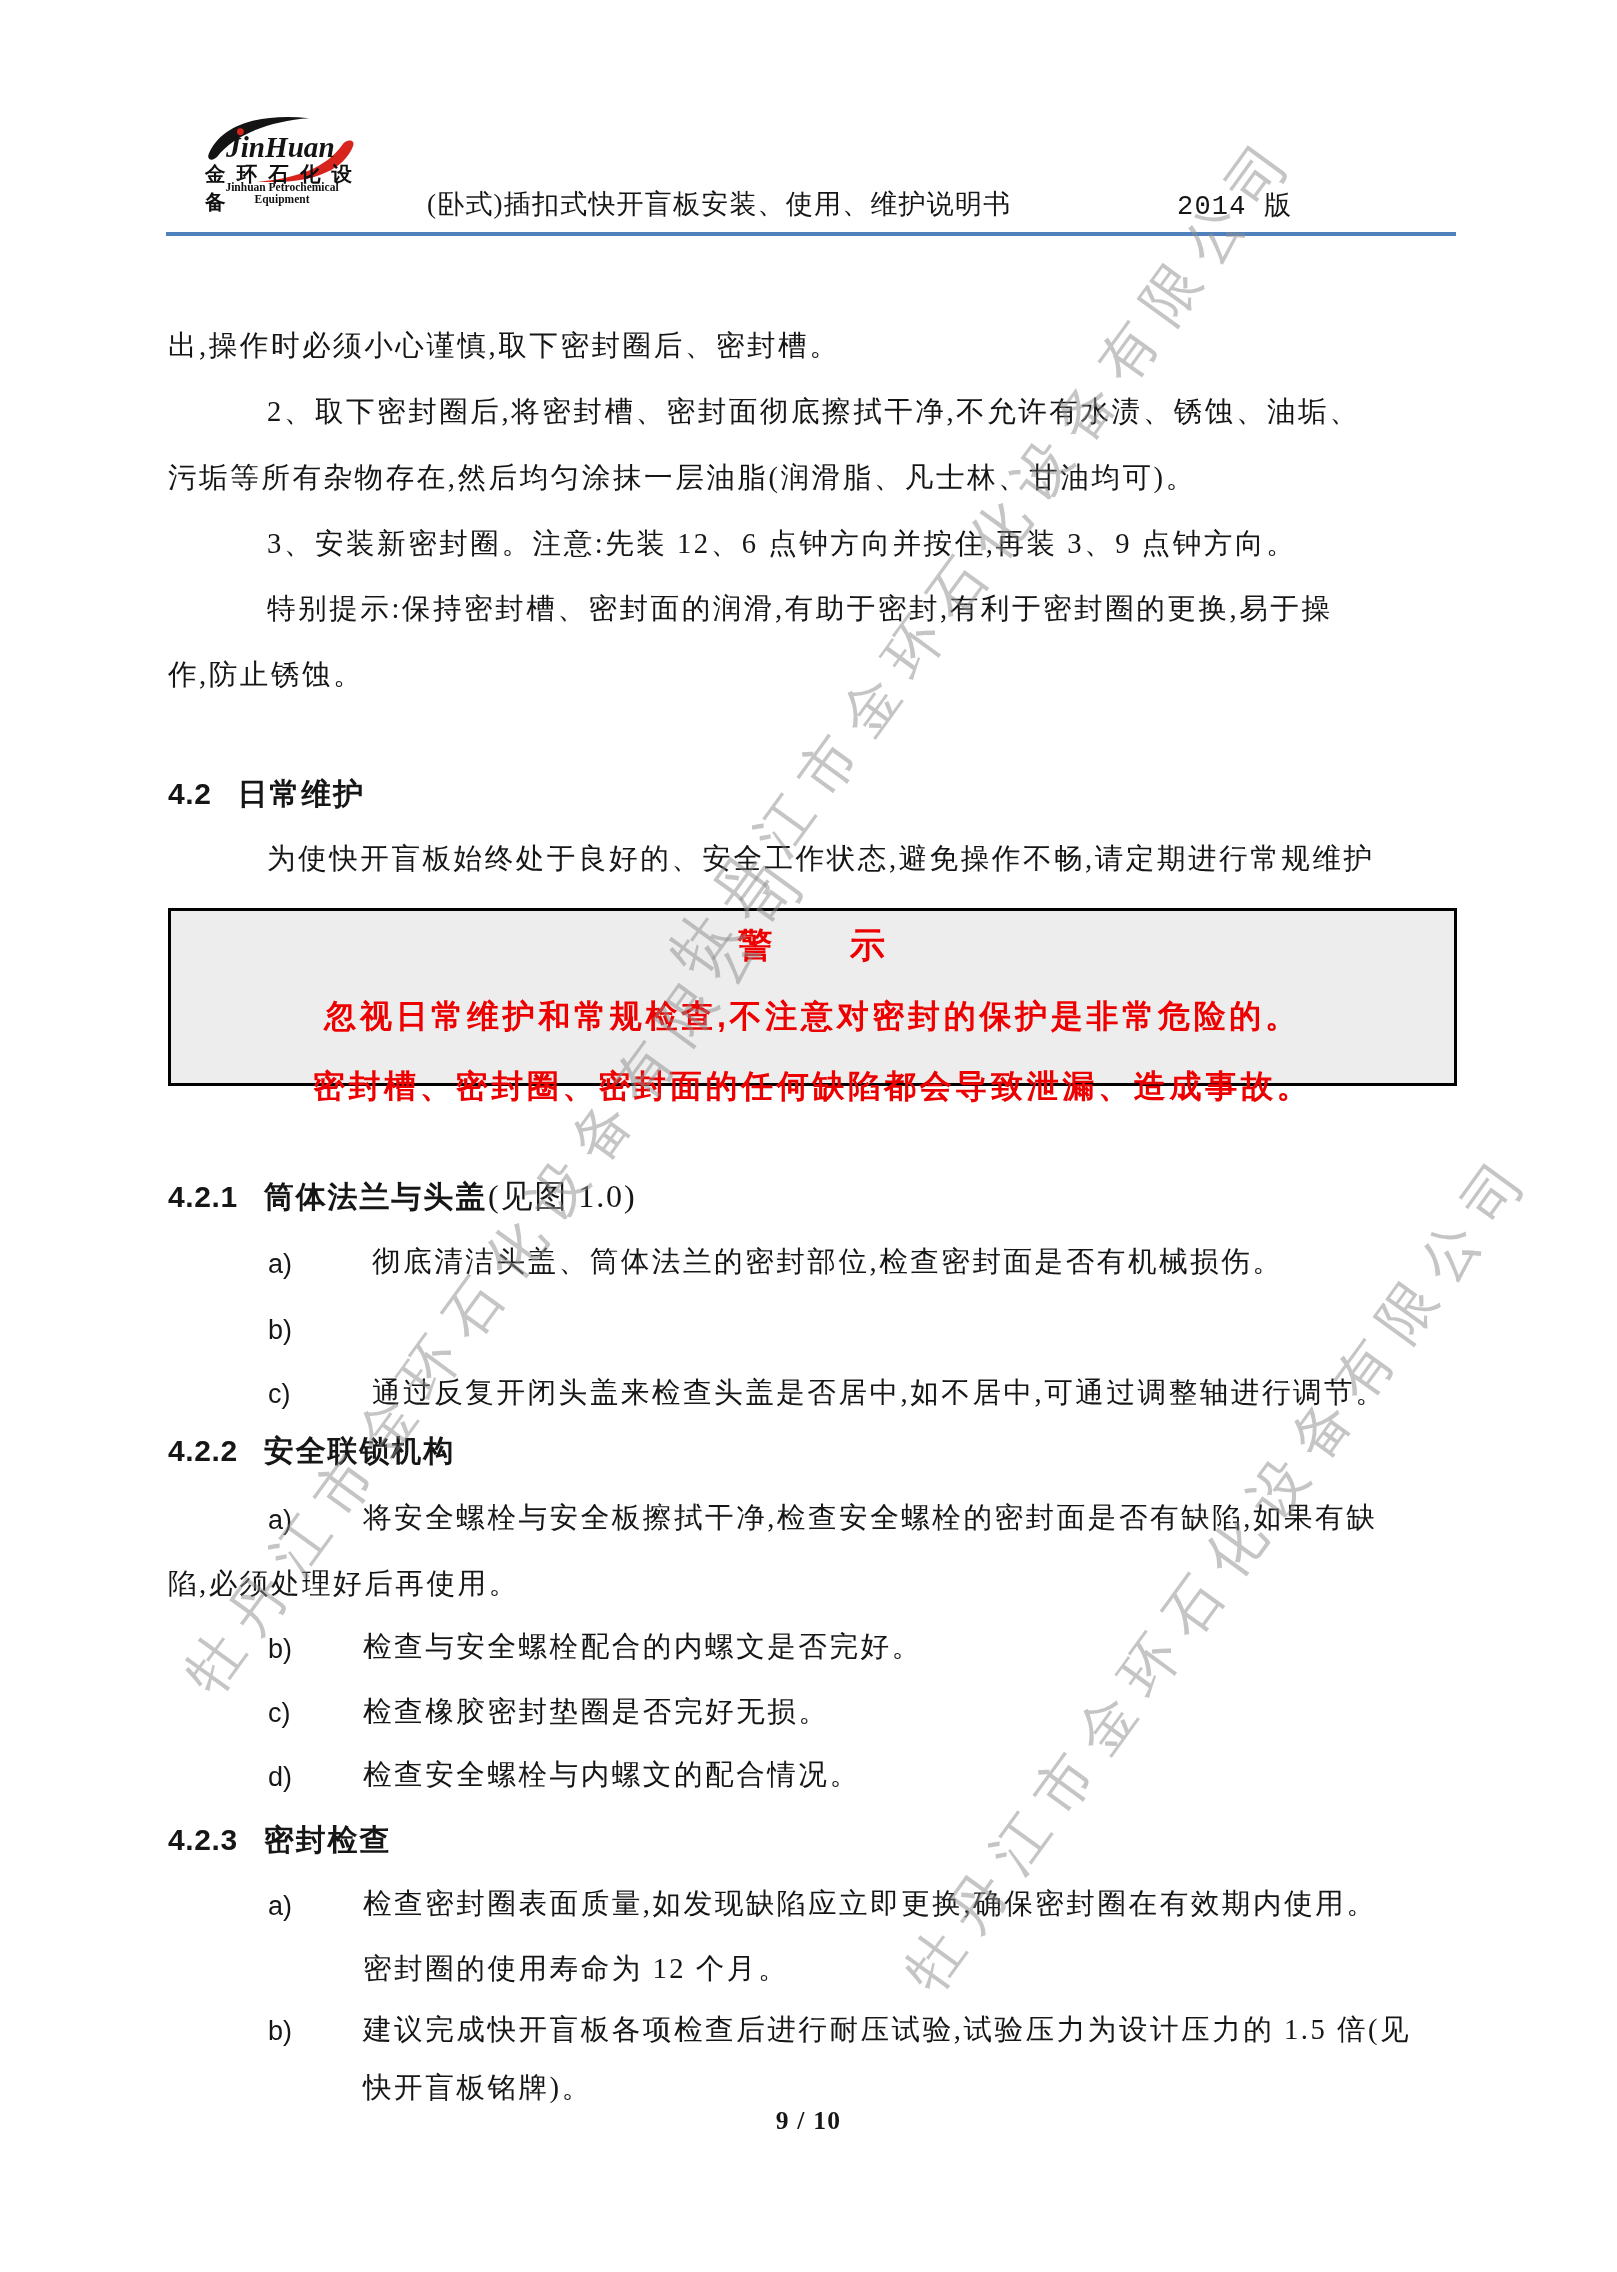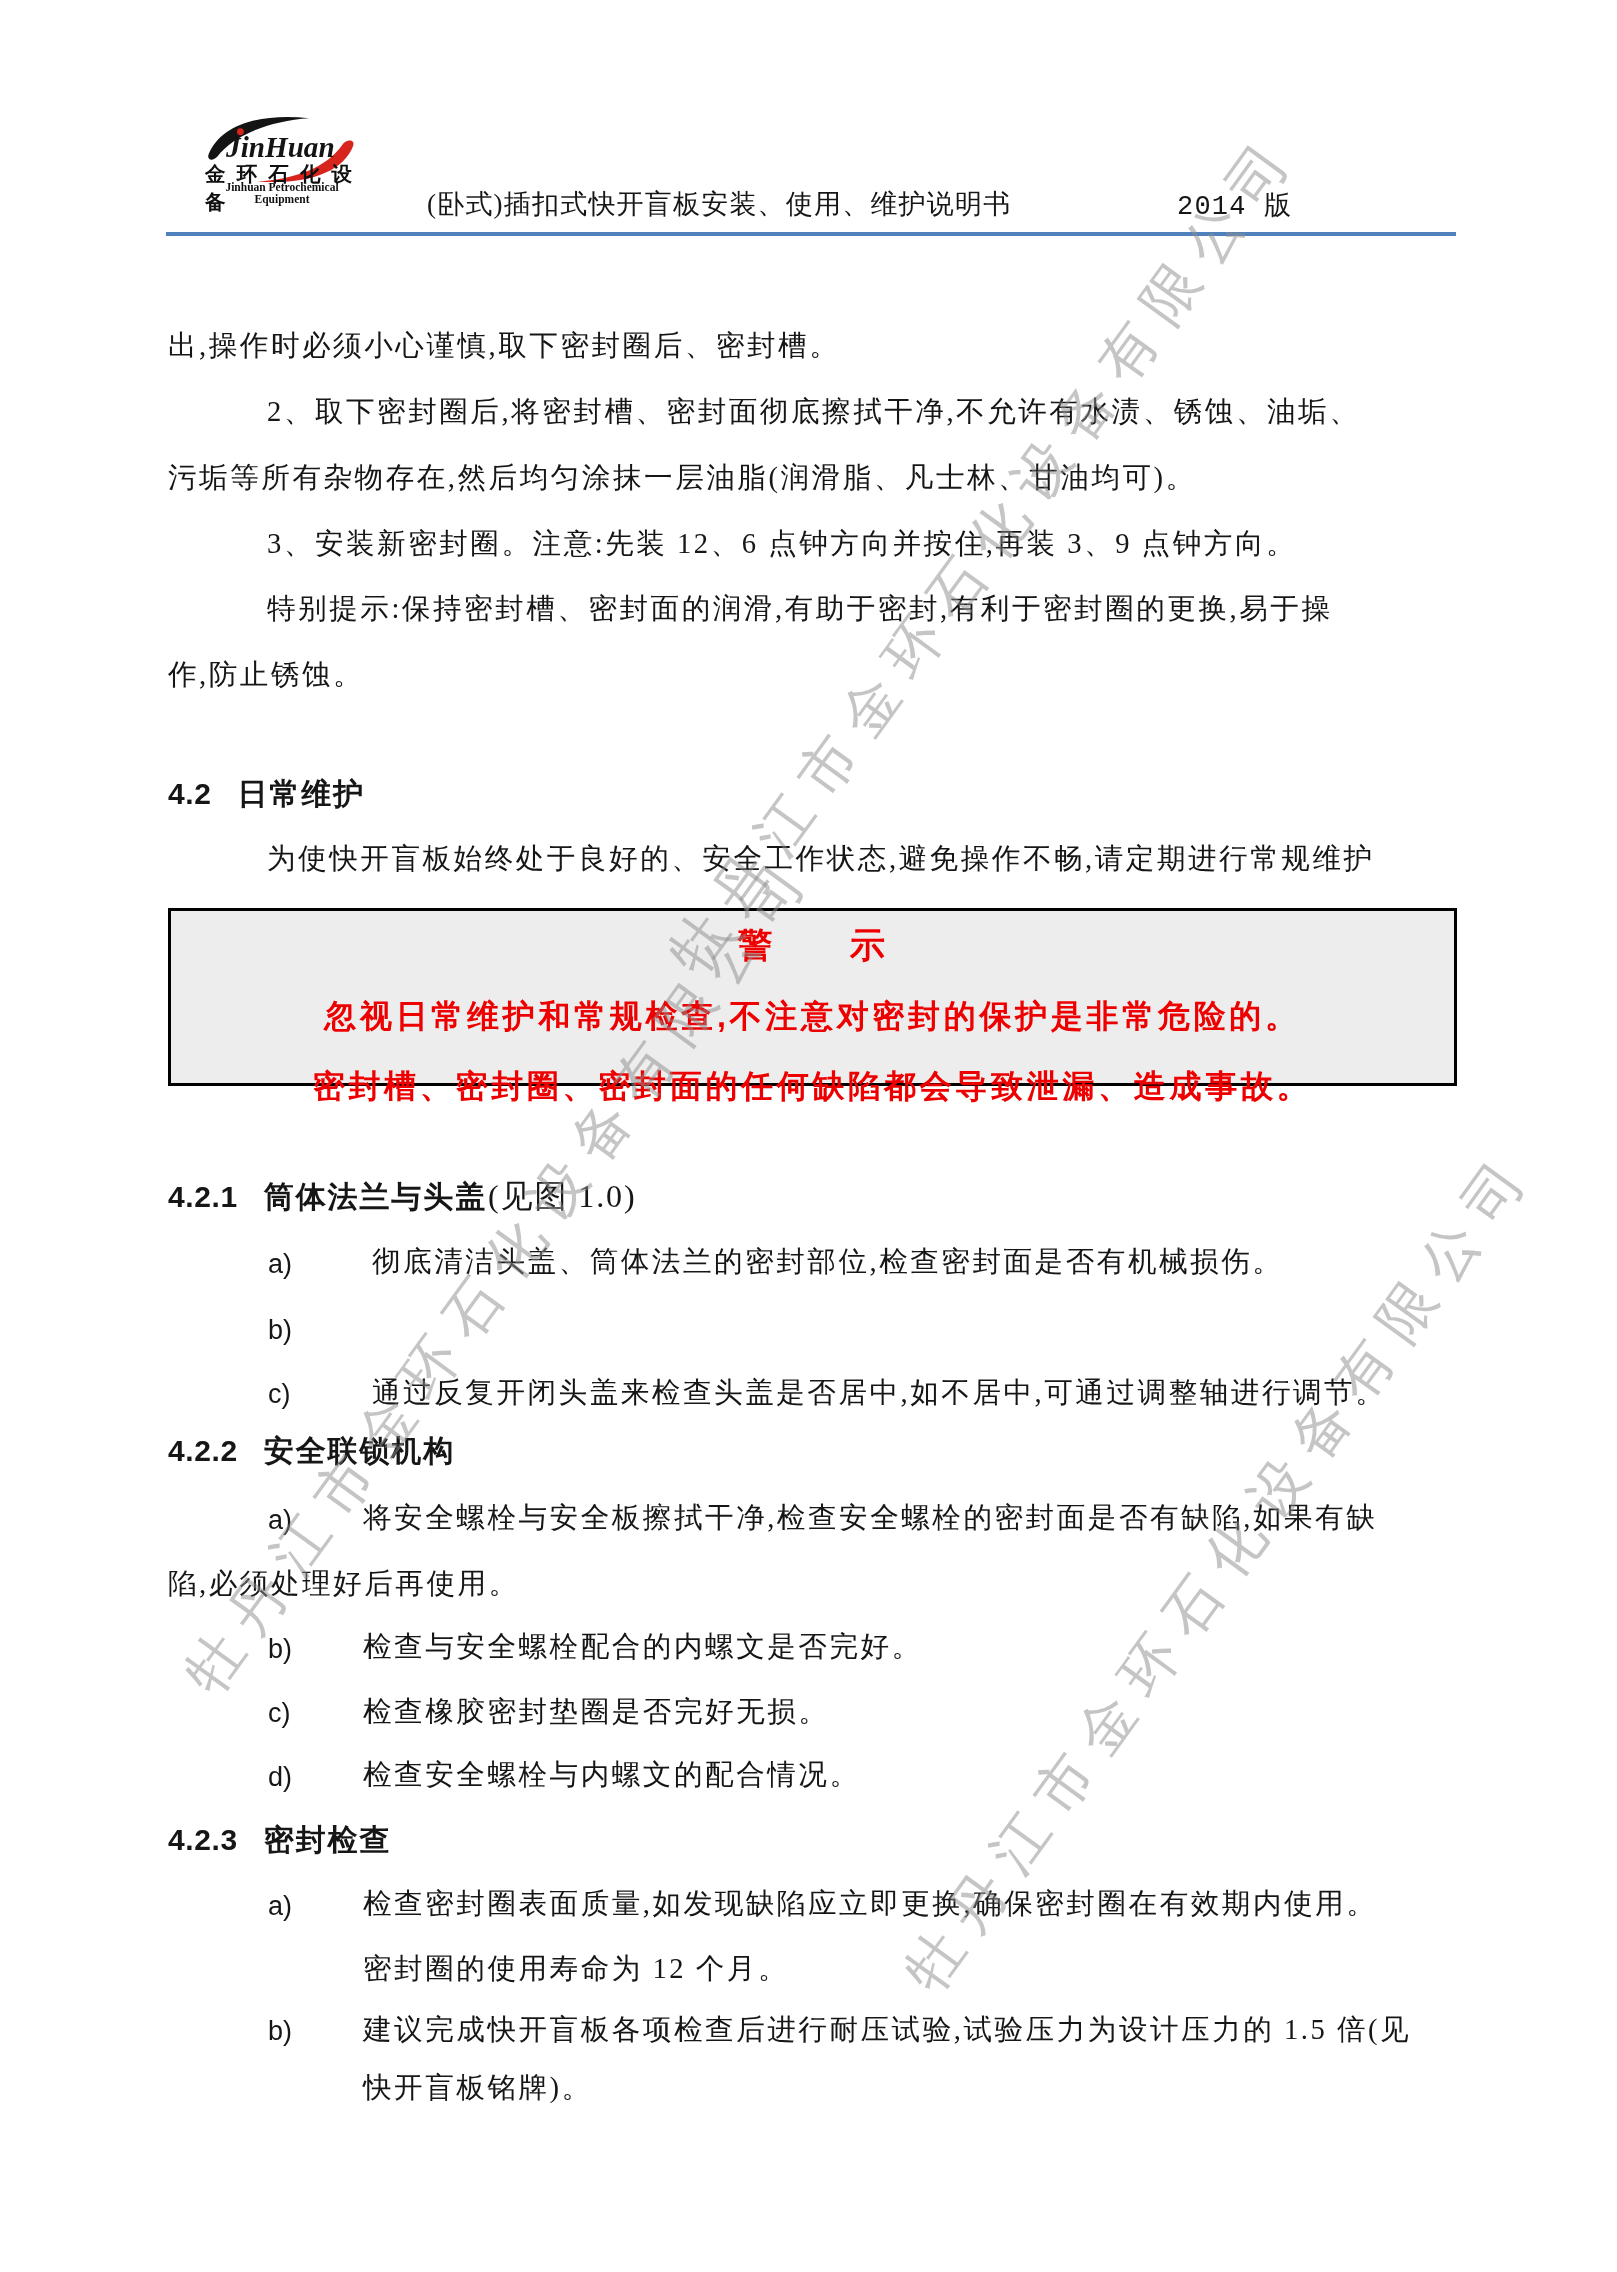--- a/index.html
+++ b/index.html
@@ -142,15 +142,16 @@
   <div class="ln heading" style="left:168px;top:1823px;">
     <span class="sec-num">4.2.3</span><span>密封检查</span>
   </div>
   <div class="ln li-label" style="left:268px;top:1891px;">a)</div>
   <div class="ln" style="left:363px;top:1888px;">检查密封圈表面质量,如发现缺陷应立即更换,确保密封圈在有效期内使用。</div>
   <div class="ln" style="left:363px;top:1953px;">密封圈的使用寿命为 12 个月。</div>
   <div class="ln li-label" style="left:268px;top:2016px;">b)</div>
   <div class="ln" style="left:363px;top:2014px;">建议完成快开盲板各项检查后进行耐压试验,试验压力为设计压力的 1.5 倍(见</div>
   <div class="ln" style="left:363px;top:2072px;">快开盲板铭牌)。</div>
 
+  <div class="footer">9 / 10</div>
 
 </div>
 
 
 </body></html>

